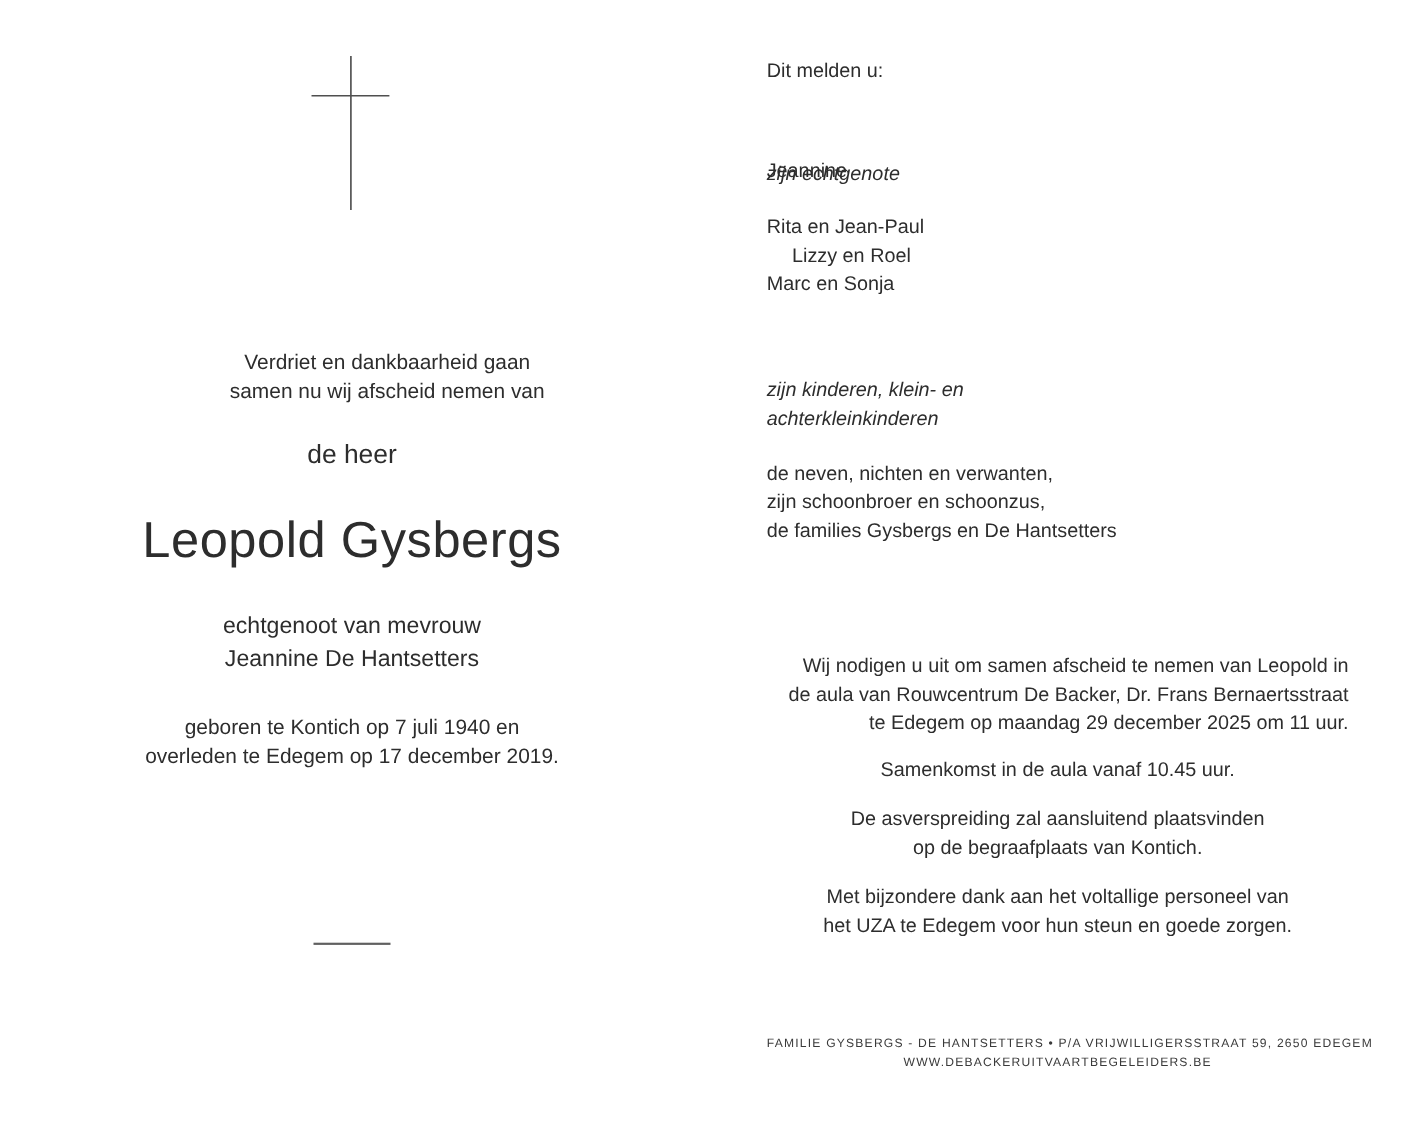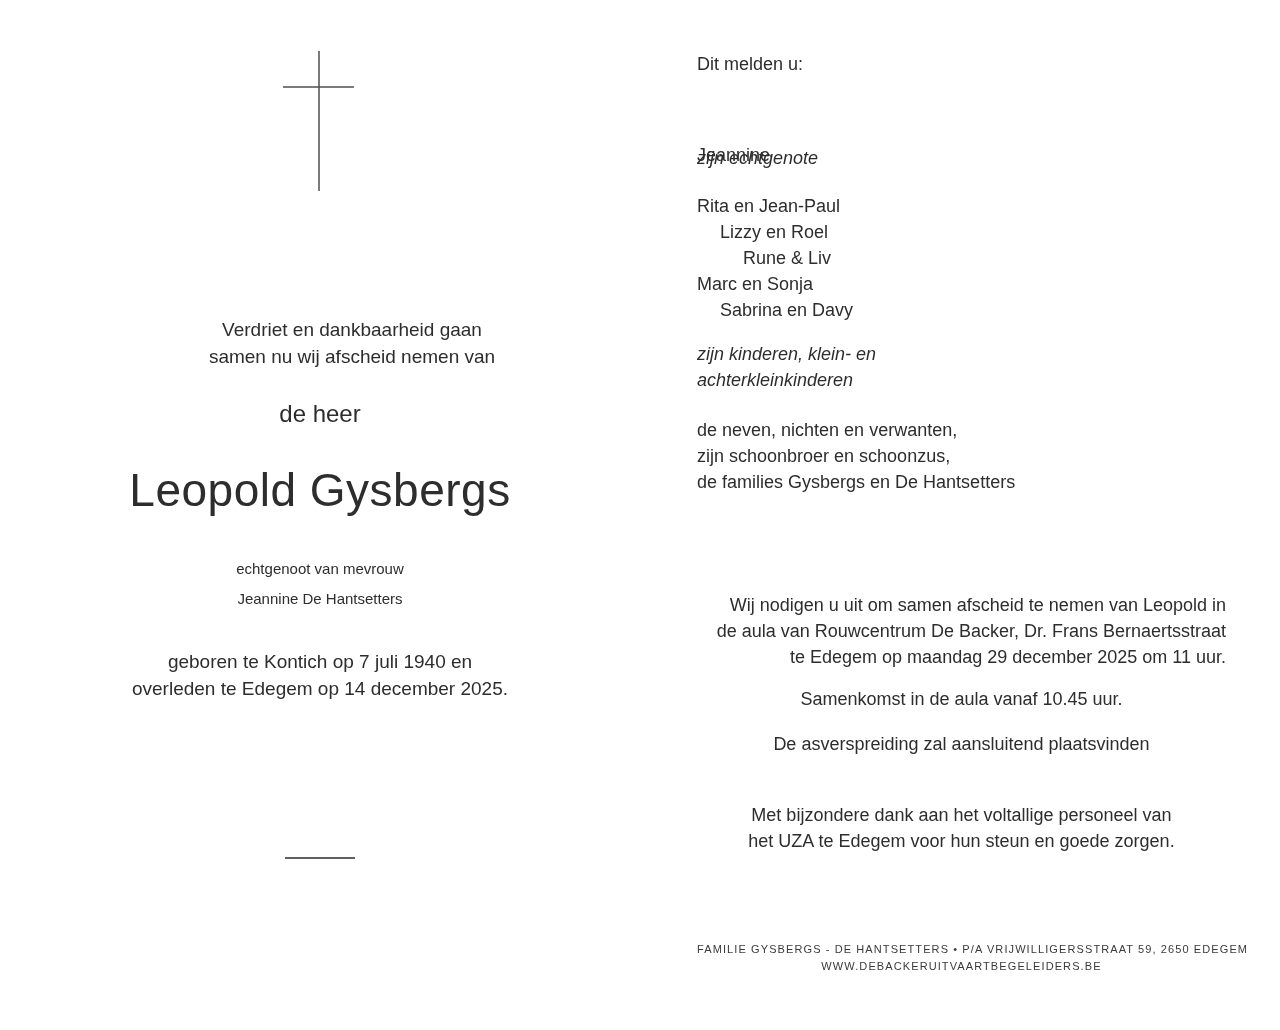--- a/index.html
+++ b/index.html
@@ -12,21 +12,21 @@
     color: #2d2d2d;
     overflow: hidden;
   }
   .abs { position: absolute; }
 
   
   .l-center { left: 0; width: 640px; text-align: center; }
   .l-body   { font-size: 19px; line-height: 27px; }
   .salutation { font-size: 24px; line-height: 30px; }
   .deceased-name { font-size: 46px; line-height: 58px; letter-spacing: 0.5px; }
-  .spouse-intro { font-size: 15px; line-height: 30px; }
+  .spouse-intro { font-size: 21px; line-height: 30px; }
 
   
   .r-col   { left: 697px; width: 529px; }
   .r-body  { font-size: 18px; line-height: 26px; }
   .r-right { text-align: left; font-style: italic; }
   .r-center { text-align: center; }
   .nowrap  { white-space: nowrap; }
   .bold    { font-weight: 400; }
 
   .indent-0 { padding-left: 0; }
@@ -67,40 +67,38 @@
 
     <div class="abs l-center deceased-name nowrap" style="top:461px;">Leopold Gysbergs</div>
 
     <div class="abs l-center spouse-intro" style="top:554px;">
       <div class="nowrap">echtgenoot van mevrouw</div>
       <div class="nowrap">Jeannine De Hantsetters</div>
     </div>
 
     <div class="abs l-center l-body" style="top:648px;">
       <div class="nowrap">geboren te Kontich op 7 juli 1940 en</div>
-      <div class="nowrap">overleden te Edegem op 14 december 2025.</div>
+      <div class="nowrap">overleden te Edegem op 17 december 2019.</div>
     </div>
 
     <div class="abs divider"></div>
   </div>
 
   <div>
 
     <div class="abs r-col r-body" style="top:51px;">Dit melden u:</div>
 
     <div class="abs r-col r-body" style="top:97px;margin-top:45px;">Jeannine</div>
 
     <div class="abs r-col r-body r-right" style="top:145px;">zijn echtgenote</div>
 
     <div class="abs r-col r-body" style="top:193px;">
       <div class="indent-0 nowrap">Rita en Jean-Paul</div>
       <div class="indent-1 nowrap">Lizzy en Roel</div>
-      <div class="indent-2 nowrap">Rune &amp; Liv</div>
       <div class="indent-0 nowrap">Marc en Sonja</div>
-      <div class="indent-1 nowrap">Sabrina en Davy</div>
     </div>
 
     <div class="abs r-col r-body r-right" style="top:341px;">
       <div class="nowrap">zijn kinderen, klein- en</div>
       <div class="nowrap">achterkleinkinderen</div>
     </div>
 
     <div class="abs r-col r-body" style="top:417px;">
       <div class="nowrap">de neven, nichten en verwanten,</div>
       <div class="nowrap">zijn schoonbroer en schoonzus,</div>
@@ -110,20 +108,21 @@
     <div class="abs r-col r-body r-center" style="top:592px;text-align:right;">
       <div class="nowrap">Wij nodigen u uit om samen afscheid te nemen van Leopold in</div>
       <div class="nowrap">de aula van Rouwcentrum De Backer, Dr. Frans Bernaertsstraat</div>
       <div class="nowrap"><span>te Edegem op </span><span class="bold">maandag 29 december 2025 om 11 uur.</span></div>
     </div>
 
     <div class="abs r-col r-body r-center nowrap" style="top:686px;">Samenkomst in de aula vanaf 10.45 uur.</div>
 
     <div class="abs r-col r-body r-center" style="top:731px;">
       <div class="nowrap">De asverspreiding zal aansluitend plaatsvinden</div>
+      <div class="nowrap">op de begraafplaats van Kontich.</div>
     </div>
 
     <div class="abs r-col r-body r-center" style="top:802px;">
       <div class="nowrap">Met bijzondere dank aan het voltallige personeel van</div>
       <div class="nowrap">het UZA te Edegem voor hun steun en goede zorgen.</div>
     </div>
 
     <div class="abs r-col footer" style="top:941px;">
       <div class="nowrap">FAMILIE GYSBERGS - DE HANTSETTERS • P/A VRIJWILLIGERSSTRAAT 59, 2650 EDEGEM</div>
       <div class="nowrap">WWW.DEBACKERUITVAARTBEGELEIDERS.BE</div>

